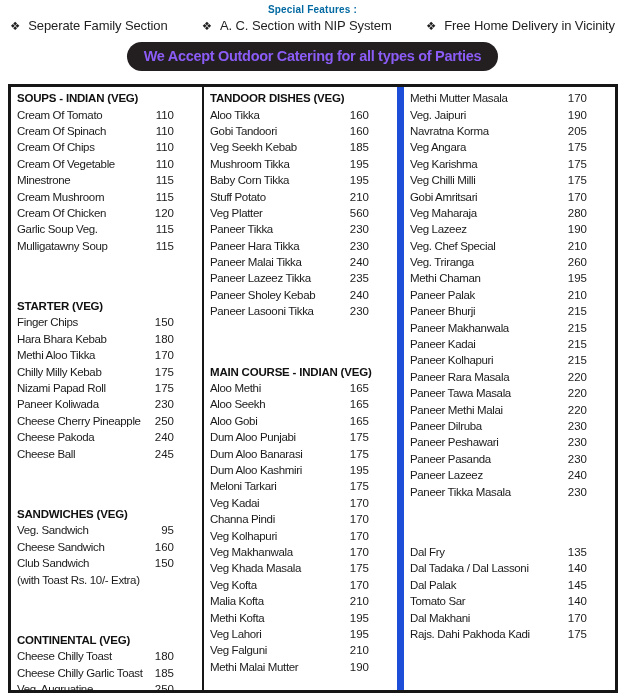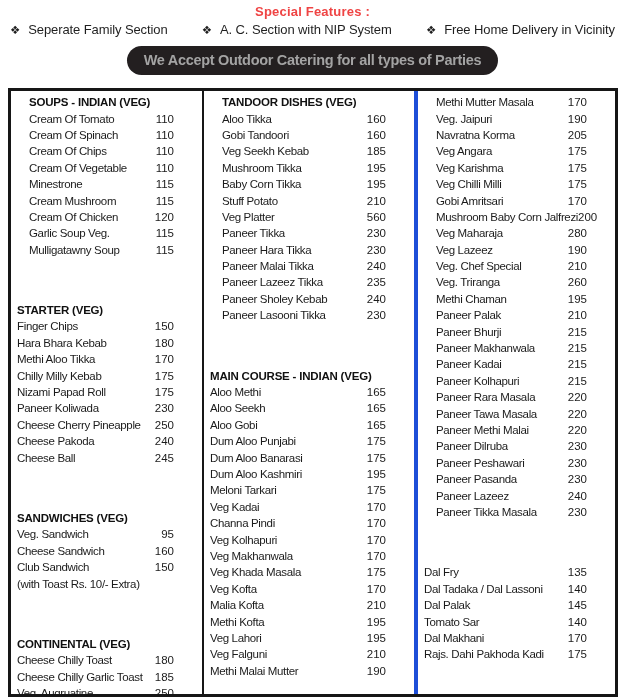--- a/index.html
+++ b/index.html
@@ -3,46 +3,46 @@
 <meta charset="utf-8">
 <style>
   html,body{margin:0;padding:0;}
   body{
     width:625px;height:700px;
     background:#ffffff;color:#1b1b1b;
     font-family:"Liberation Sans", sans-serif;
     overflow:hidden;
   }
   .special-title{
-    text-align:center;font-weight:bold;font-size:13px;
-    padding-top:4px;letter-spacing:.2px;color:#ef4444;
+    text-align:center;font-weight:bold;font-size:10px;
+    padding-top:4px;letter-spacing:.2px;color:#0369a1;
   }
   .features-row{
     display:flex;justify-content:space-between;align-items:center;
     padding:3px 10px 0 10px;font-size:13px;color:#1f1f1f;
     letter-spacing:-0.1px;
   }
   .feature{display:flex;align-items:center;gap:8px;}
   .diamond{font-size:11.5px;line-height:1;position:relative;top:1px;}
   .banner-row{text-align:center;margin-top:9px;}
   .banner{
-    display:inline-block;color:#a3a3a3;font-weight:bold;font-size:14.5px;
+    display:inline-block;color:#8b5cf6;font-weight:bold;font-size:14.5px;
     padding:6px 17px 7px 17px;border-radius:17px;letter-spacing:-0.3px;
     background:#231f20;
   }
   .menu-board{
     margin:13px 7px 0 8px;height:603px;
     border:3px solid #161616;display:flex;box-sizing:content-box;
   }
   .menu-column{padding-top:3px;box-sizing:border-box;overflow:hidden;}
   .col-1{width:191px;}
-  .col-2{width:212px;border-left:2px solid #161616;}
-  .col-3{flex:1;border-left:4px solid #1d4ed8;}
+  .col-2{width:195px;border-left:2px solid #161616;}
+  .col-3{flex:1;border-left:7px solid #1d4ed8;}
   .section{margin-top:44px;}
-  .section:first-child{margin-top:0;margin-left:12px;}
+  .section:first-child{margin-top:0;}
   .sec-header{
     height:16.4px;display:flex;align-items:center;
     font-weight:bold;font-size:11.5px;padding-left:6px;
     letter-spacing:-0.2px;white-space:nowrap;color:#101010;
   }
   .menu-row{
     height:16.4px;display:flex;align-items:center;justify-content:space-between;
     padding-left:6px;font-size:11.5px;letter-spacing:-0.35px;white-space:nowrap;
   }
   .item-name{white-space:nowrap;}
@@ -347,24 +347,20 @@
         </div>
         <div class="menu-row">
           <span class="item-name">Veg Chilli Milli</span>
           <span class="item-price">175</span>
         </div>
         <div class="menu-row">
           <span class="item-name">Gobi Amritsari</span>
           <span class="item-price">170</span>
         </div>
         <div class="menu-row">
-          <span class="item-name">Mushroom Baby Corn Jalfrezi</span>
-          <span class="item-price">200</span>
-        </div>
-        <div class="menu-row">
           <span class="item-name">Veg Maharaja</span>
           <span class="item-price">280</span>
         </div>
         <div class="menu-row">
           <span class="item-name">Veg Lazeez</span>
           <span class="item-price">190</span>
         </div>
         <div class="menu-row">
           <span class="item-name">Veg. Chef Special</span>
           <span class="item-price">210</span>

